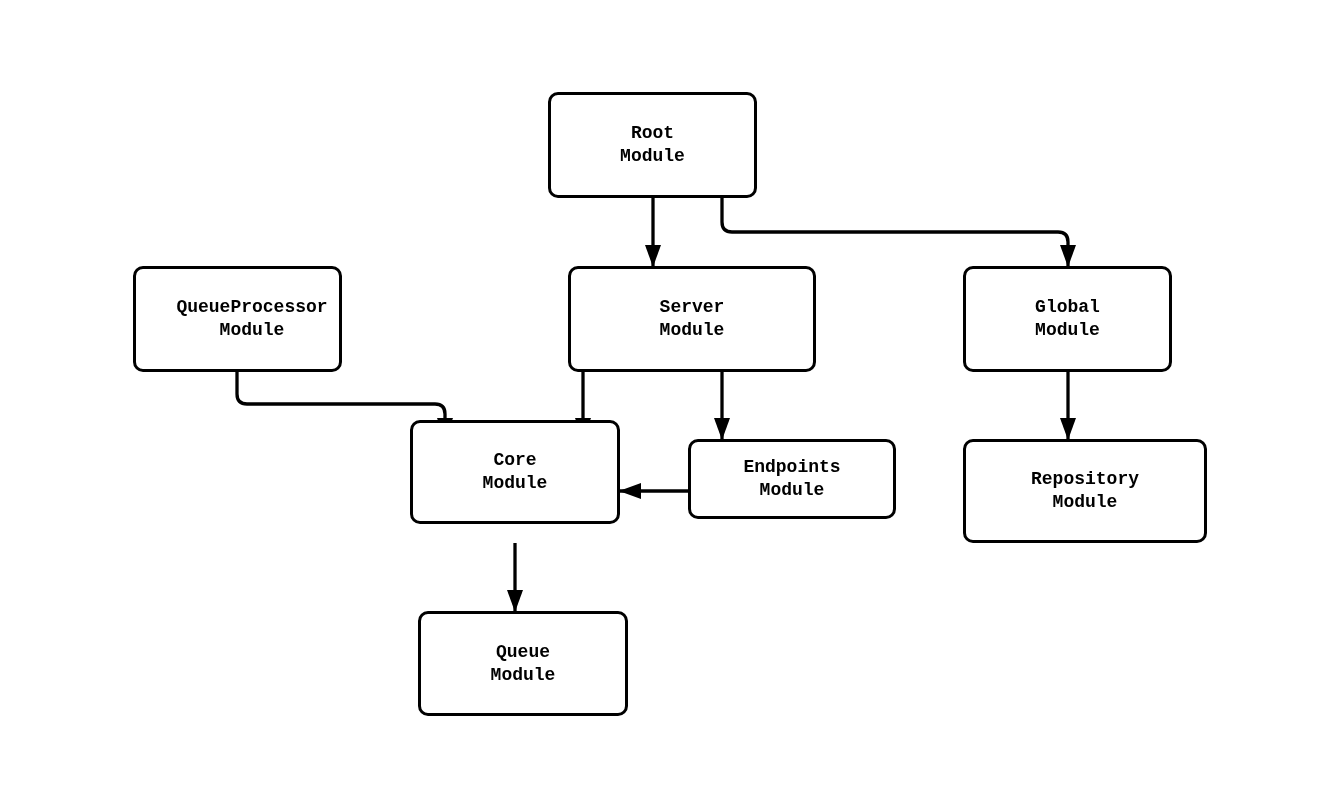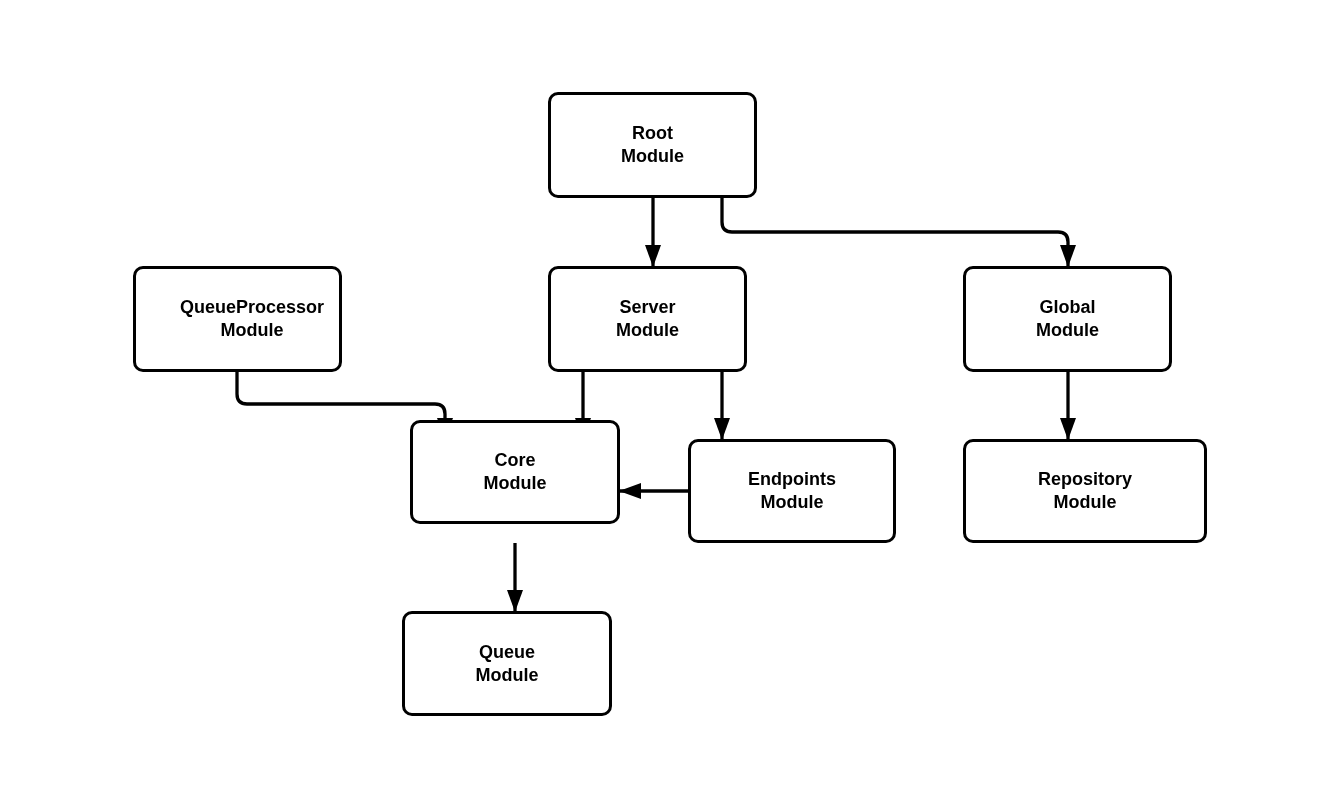--- a/index.html
+++ b/index.html
@@ -5,21 +5,21 @@
   html, body {
     margin: 0;
     padding: 0;
     background: #ffffff;
   }
   .canvas {
     position: relative;
     width: 1337px;
     height: 809px;
     background: var(--bg, #ffffff);
-    font-family: Liberation Sans, sans-serif;
+    font-family: Liberation Mono, monospace;
     overflow: hidden;
   }
   .edge-layer {
     position: absolute;
     top: 0;
     left: 0;
   }
   .edge {
     fill: none;
     stroke: var(--line, #000000);
@@ -79,38 +79,38 @@
   </svg>
   <div class="node-layer" id="node-layer">
       <div class="node" style="left: 548px; top: 92px; width: 209px; height: 106px;">
         <div class="node-label-line">Root</div>
         <div class="node-label-line">Module</div>
       </div>
       <div class="node" style="left: 133px; top: 266px; width: 209px; height: 106px; padding-left: 29px;">
         <div class="node-label-line">QueueProcessor</div>
         <div class="node-label-line">Module</div>
       </div>
-      <div class="node" style="left: 548px; top: 266px; width: 199px; height: 106px;">
+      <div class="node" style="left: 568px; top: 266px; width: 248px; height: 106px;">
         <div class="node-label-line">Server</div>
         <div class="node-label-line">Module</div>
       </div>
       <div class="node" style="left: 963px; top: 266px; width: 209px; height: 106px;">
         <div class="node-label-line">Global</div>
         <div class="node-label-line">Module</div>
       </div>
       <div class="node" style="left: 410px; top: 420px; width: 210px; height: 104px;">
         <div class="node-label-line">Core</div>
         <div class="node-label-line">Module</div>
       </div>
-      <div class="node" style="left: 688px; top: 439px; width: 208px; height: 104px;">
+      <div class="node" style="left: 688px; top: 439px; width: 208px; height: 80px;">
         <div class="node-label-line">Endpoints</div>
         <div class="node-label-line">Module</div>
       </div>
       <div class="node" style="left: 963px; top: 439px; width: 244px; height: 104px;">
         <div class="node-label-line">Repository</div>
         <div class="node-label-line">Module</div>
       </div>
-      <div class="node" style="left: 402px; top: 611px; width: 210px; height: 105px;">
+      <div class="node" style="left: 418px; top: 611px; width: 210px; height: 105px;">
         <div class="node-label-line">Queue</div>
         <div class="node-label-line">Module</div>
       </div>
     </div>
 </div>
 
 </body></html>

